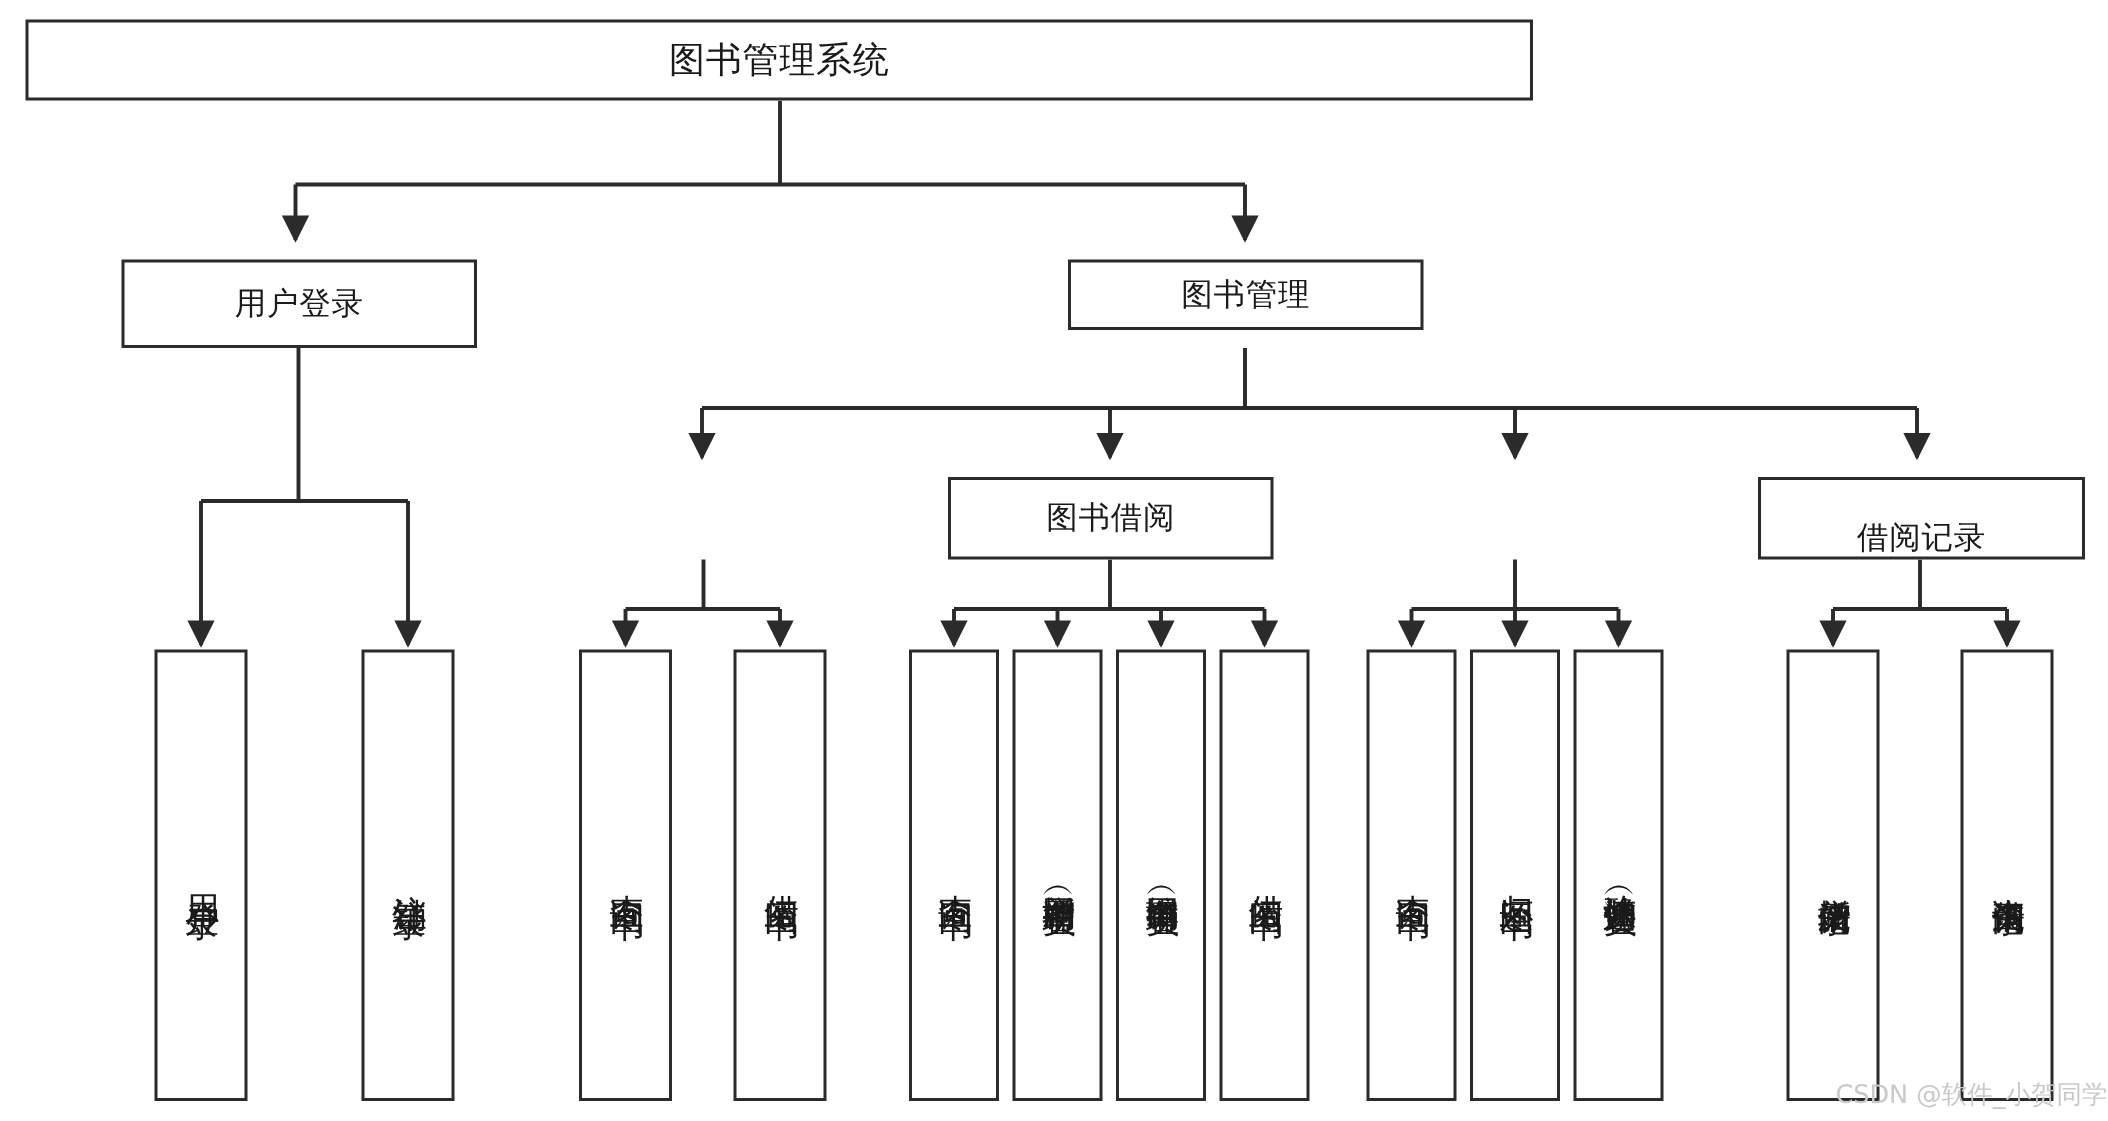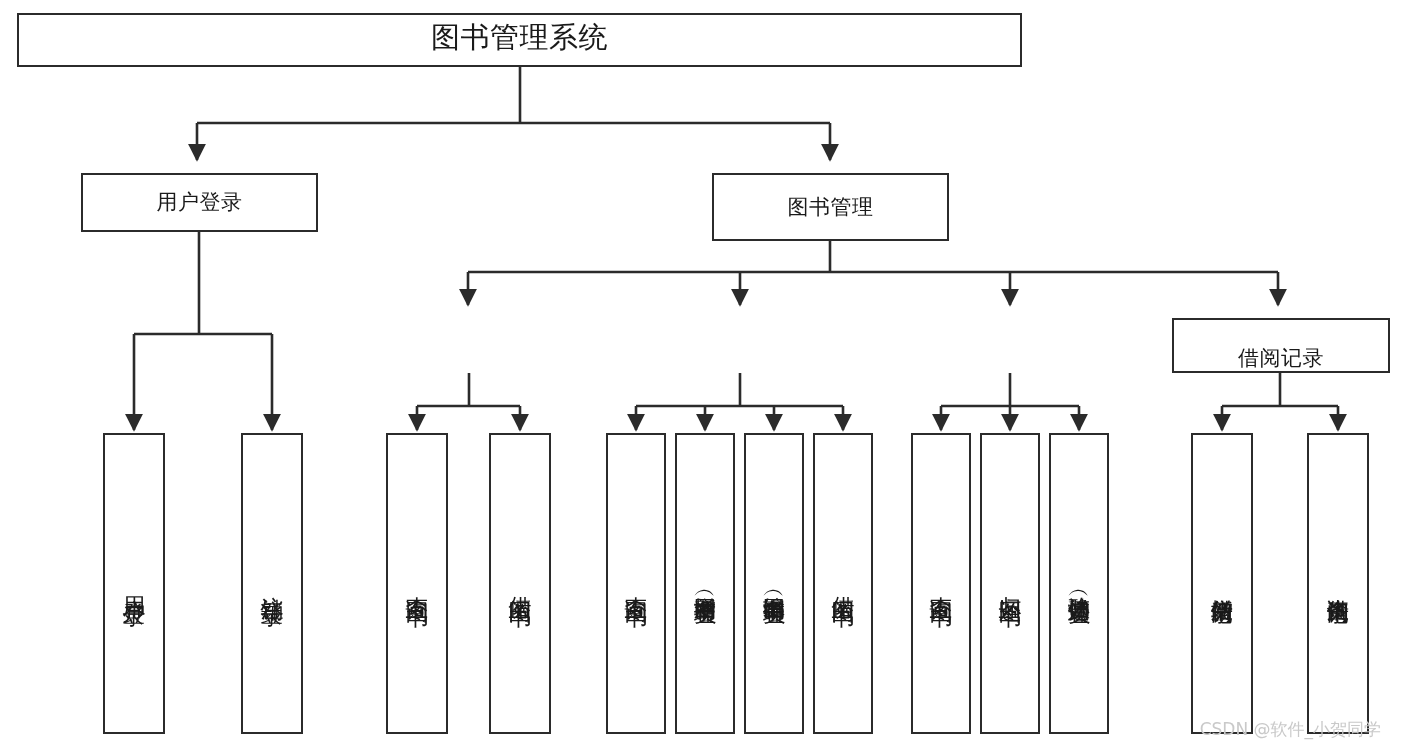--- a/index.html
+++ b/index.html
@@ -42,43 +42,42 @@
     text-align: center;
     line-height: 1.18;
     letter-spacing: 0.5px;
   }
   
   .node.horiz .label {
     font-size: 21px;
     white-space: nowrap;
   }
   .node.root .label {
-    font-size: 29px;
-    font-family: Liberation Mono, monospace;
+    font-size: 24px;
   }
   
   .node.vert {
     align-items: center;
     justify-content: center;
   }
   .node.vert .label {
     writing-mode: vertical-rl;
     text-orientation: upright;
     font-size: 23px;
     line-height: 1.0;
     letter-spacing: 3px;
     white-space: nowrap;
   }
   .node.vert.tall .label {
     font-size: 22px;
     letter-spacing: 1px;
   }
   #watermark {
     position: absolute;
-    right: 24px;
+    right: 0;
     bottom: 6px;
     font-size: 17px;
     color: #c9c9c9;
     white-space: nowrap;
     z-index: 5;
     font-family: "DejaVu Sans", "Liberation Sans", sans-serif;
   }
 </style>
 </head>
 <body>
@@ -136,25 +135,28 @@
   </svg>
 
   <div class="node horiz root" style="left:17px; top:13px; width:1005px; height:54px;">
     <span class="label">图书管理系统</span>
   </div>
 
   <div class="node horiz" style="left:81px; top:173px; width:237px; height:59px;">
     <span class="label">用户登录</span>
   </div>
 
-  <div class="node horiz" style="left:712px; top:173px; width:237px; height:68px;justify-content:center;">
+  <div class="node horiz" style="left:712px; top:173px; width:237px; height:47px;justify-content:center;">
     <span class="label">图书管理</span>
   </div>
 
 
+  <div class="node horiz" style="left:632px; top:318px; width:217px; height:55px;">
+    <span class="label">图书借阅</span>
+  </div>
 
 
   <div class="node horiz" style="left:1172px; top:318px; width:218px; height:55px;align-items:flex-end;">
     <span class="label">借阅记录</span>
   </div>
 
   <div class="node vert" style="left:103px; top:433px; width:62px; height:301px;">
     <span class="label">用户登录</span>
   </div>
 

